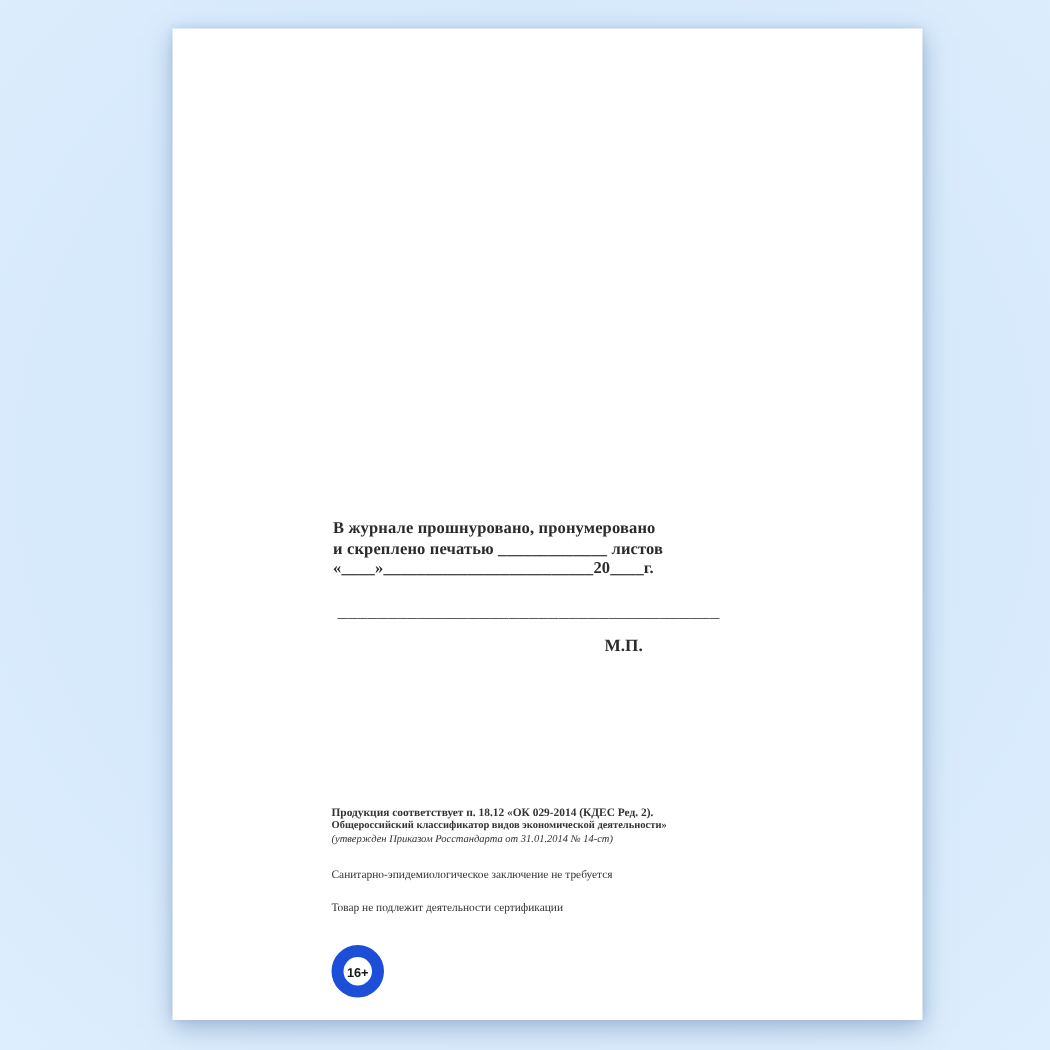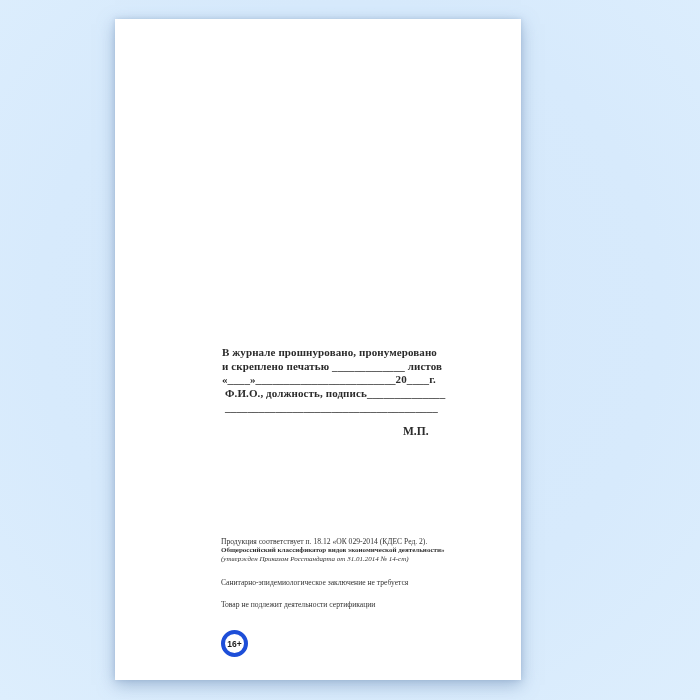--- a/index.html
+++ b/index.html
@@ -12,62 +12,62 @@
     position: relative;
     overflow: hidden;
     background: radial-gradient(circle at 50% 45%, #d5e8fb 0%, #d7eafc 60%, #ddeefd 100%);
     font-family: "Liberation Serif", "DejaVu Serif", serif;
     color: #222;
   }
   .page {
     position: absolute;
     left: 115px;
     top: 19px;
-    width: 406px;
+    width: 500px;
     height: 661px;
     background: #ffffff;
     box-shadow: 0 5px 16px rgba(110, 140, 180, 0.55), 0 0 5px rgba(130, 155, 190, 0.35);
   }
   
   .cert-block {
     position: absolute;
     left: 107px;
     top: 327px;
     width: 230px;
     font-size: 11px;
     font-weight: bold;
     line-height: 13.5px;
     letter-spacing: 0.1px;
     white-space: nowrap;
     color: #2b2b2b;
   }
   .cert-line { height: 13.5px; }
   .cert-line.indented { padding-left: 3px; }
-  .cert-line.rule-line { margin-top: 1px; }
+  .cert-line.rule-line { margin-top: 16px; font-family: Liberation Mono, monospace; }
   .stamp-place {
     position: absolute;
     left: 288px;
     top: 406px;
     font-size: 11.5px;
     font-weight: bold;
     color: #2b2b2b;
   }
   
   .compliance-block {
     position: absolute;
     left: 106px;
     top: 518px;
     width: 280px;
     color: #333;
     white-space: nowrap;
   }
   .compliance-line-1 {
     font-size: 7.6px;
     line-height: 9px;
-    font-weight: 400;
+    font-weight: 700;
   }
   .compliance-line-2 {
     font-size: 7px;
     line-height: 8.5px;
     font-weight: bold;
   }
   .compliance-line-3 {
     font-size: 7px;
     line-height: 8.5px;
     font-style: italic;
@@ -82,21 +82,21 @@
   .age-row {
     position: absolute;
     left: 106px;
     top: 611px;
     display: flex;
     align-items: flex-start;
   }
   .age-badge {
     width: 19px;
     height: 19px;
-    border: 4px solid #1d4ed8;
+    border: 8px solid #1d4ed8;
     border-radius: 50%;
     display: flex;
     align-items: center;
     justify-content: center;
     font-family: "Liberation Sans", "DejaVu Sans", sans-serif;
     font-size: 8.5px;
     font-weight: bold;
     color: #1a1a1a;
     flex: 0 0 auto;
     background: #fff;
@@ -121,21 +121,20 @@
 </style>
 </head>
 <body>
 
 <div class="page">
 
   <div class="cert-block">
     <div class="cert-line">В журнале прошнуровано, пронумеровано</div>
     <div class="cert-line">и скреплено печатью _____________ листов</div>
     <div class="cert-line">«____»_________________________20____г.</div>
-    <div class="cert-line indented">Ф.И.О., должность, подпись______________</div>
     <div class="cert-line indented rule-line">______________________________________</div>
   </div>
 
   <div class="stamp-place">М.П.</div>
 
   <div class="compliance-block">
     <div class="compliance-line-1">Продукция соответствует п. 18.12 «ОК 029-2014 (КДЕС Ред. 2).</div>
     <div class="compliance-line-2">Общероссийский классификатор видов экономической деятельности»</div>
     <div class="compliance-line-3">(утвержден Приказом Росстандарта от 31.01.2014 № 14-ст)</div>
     <div class="compliance-note first">Санитарно-эпидемиологическое заключение не требуется</div>

